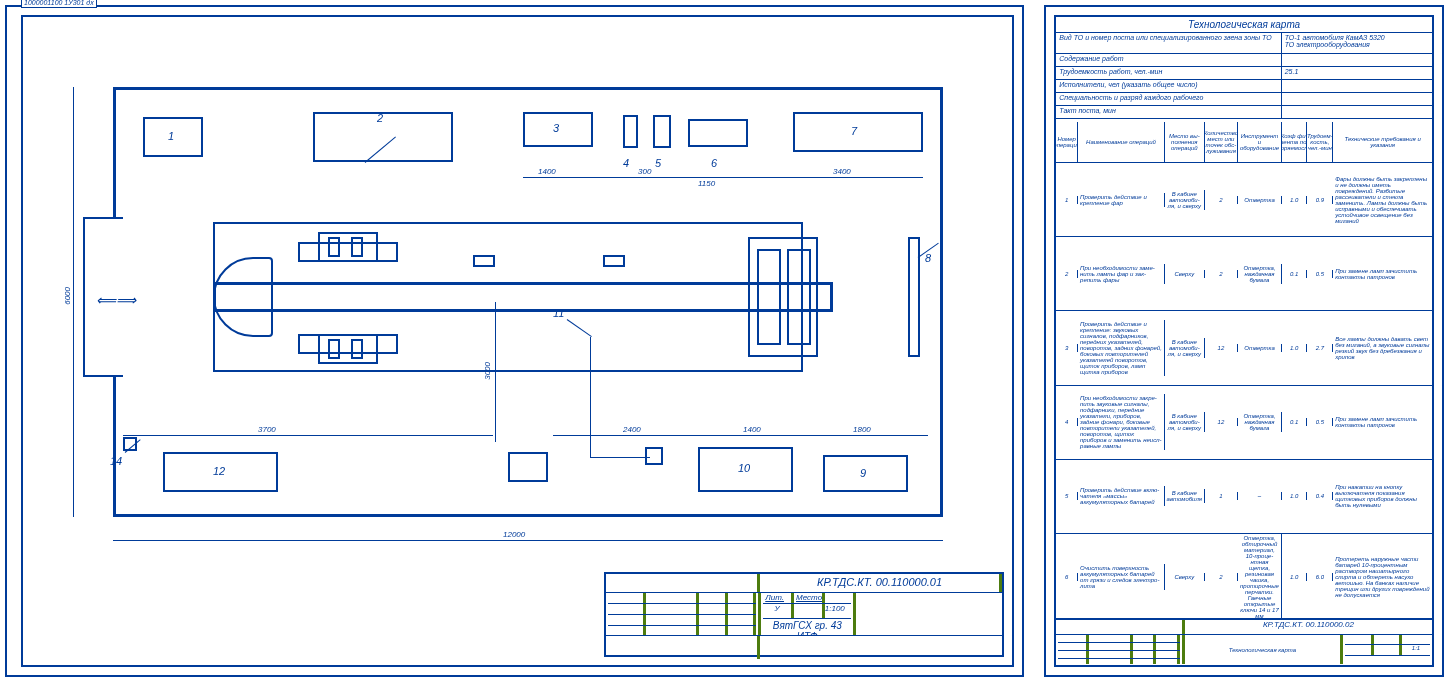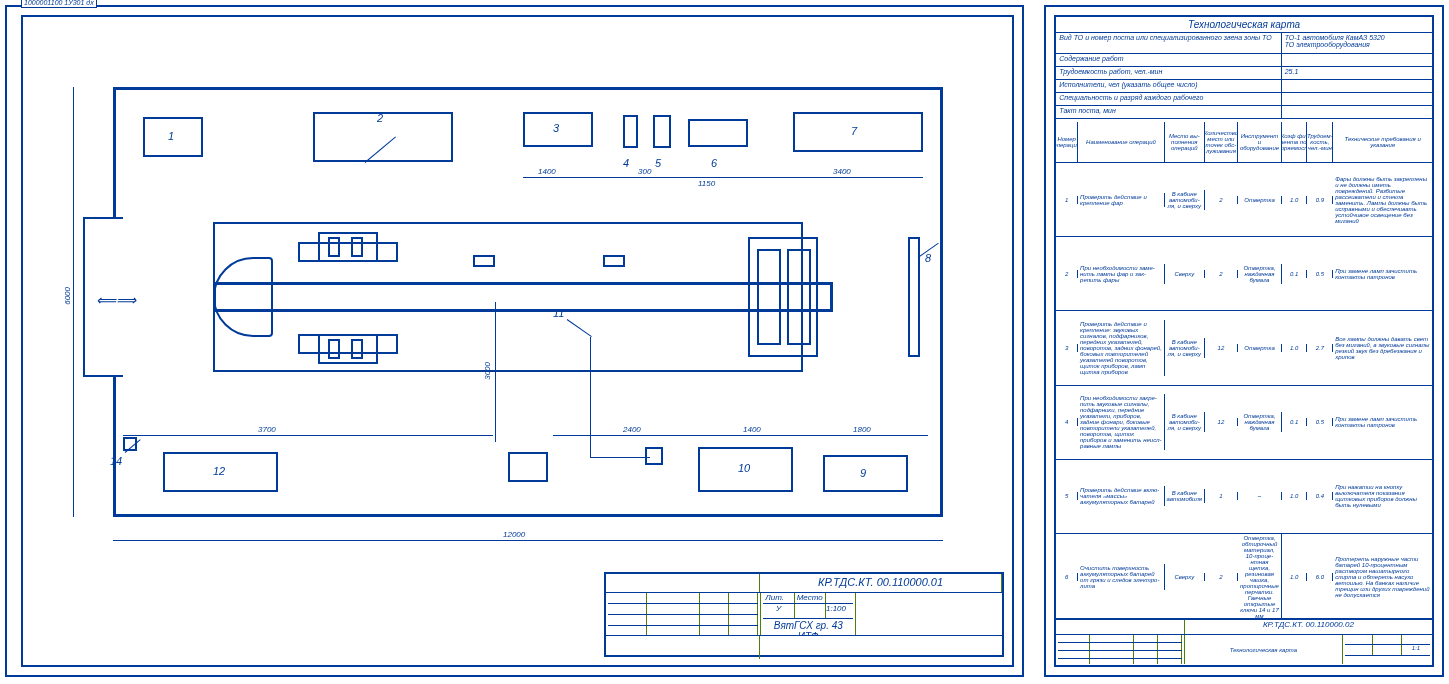--- a/index.html
+++ b/index.html
@@ -92,21 +92,21 @@
     border:2px solid #003b99;
     box-sizing:border-box;
     font-size:8px;
   }
   .tb-row{
     display:flex;
     border-bottom:1px solid #003b99;
     height:10px;
   }
   .tb-cell{
-    border-right:1px solid #4d7c0f;
+    border-right:3px solid #4d7c0f;
     padding:0 2px;
     box-sizing:border-box;
     overflow:hidden;
   }
 
   
   .card-head{
     position:absolute;
     left:0;right:0;top:0;
     border-bottom:1px solid #003b99;
@@ -314,21 +314,21 @@
               <div class="tb-cell" style="width:30px;"></div>
             </div>
           <div class="tb-row">
               <div class="tb-cell" style="width:40px;"></div>
               <div class="tb-cell" style="width:55px;"></div>
               <div class="tb-cell" style="width:30px;"></div>
               <div class="tb-cell" style="width:30px;"></div>
             </div>
         </div>
         <div class="tb-cell" style="width:95px;">
-           <div style="display:flex;border-bottom:1px solid #003b99;height:10px;">
+           <div style="display:flex;border-bottom:1px solid #003b99;height:10px;text-decoration:underline;">
              <div class="tb-cell" style="width:33px;">Лит.</div>
               <div class="tb-cell" style="width:33px;">Место</div>
               <div style="width:29px;margin-top:44px;">Масш.</div>
            </div>
            <div style="display:flex;height:14px;">
              <div class="tb-cell" style="width:33px;text-align:center;">У</div>
              <div class="tb-cell" style="width:33px;"></div>
              <div style="width:29px;text-align:left;">1:100</div>
            </div>
            <div style="border-top:1px solid #003b99;height:16px;text-align:center;font-size:10px;padding-top:1px;">ВятГСХ гр. 43 ИТФ</div>

